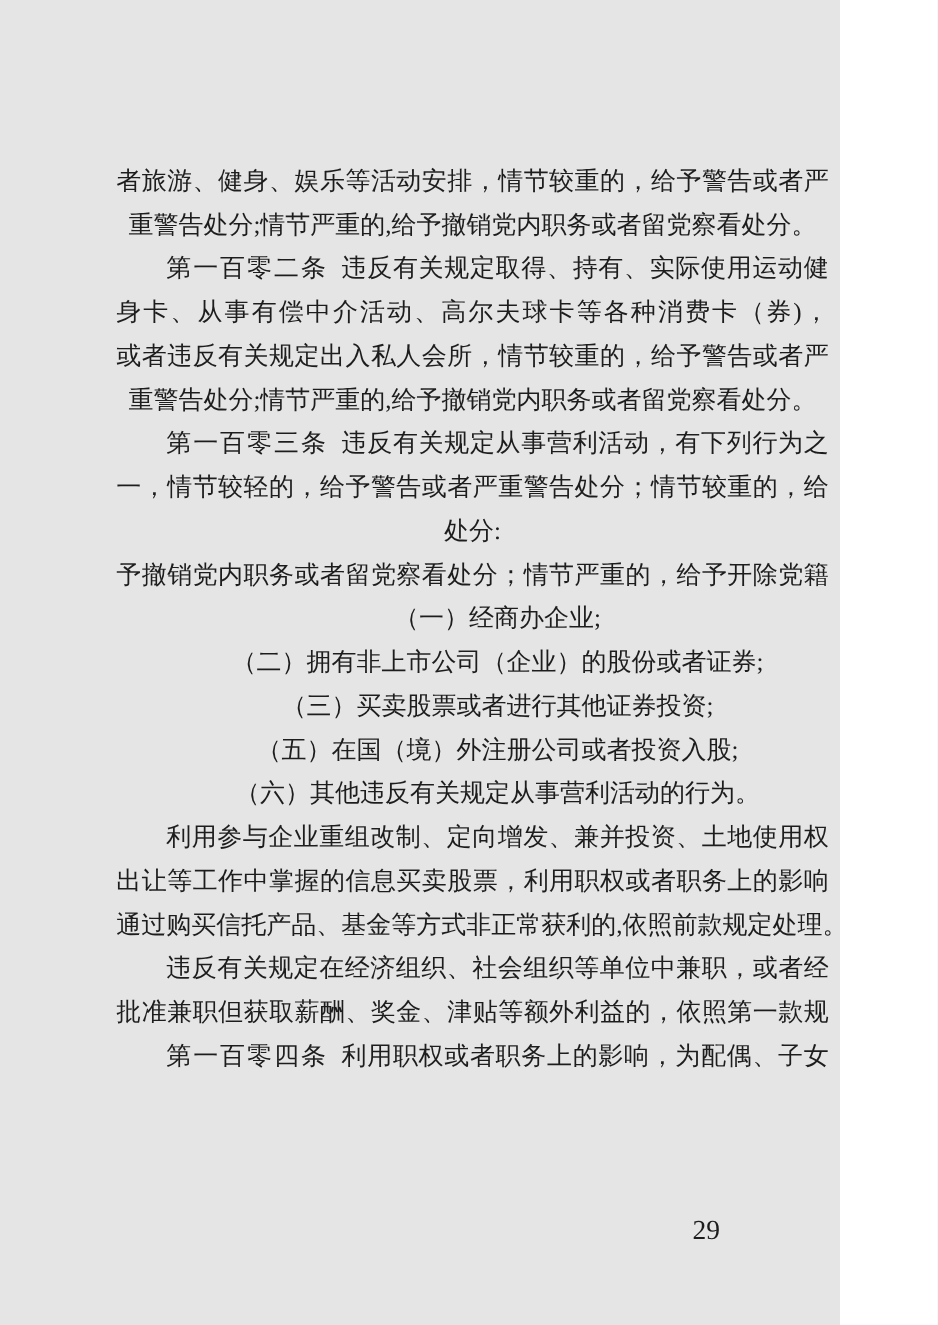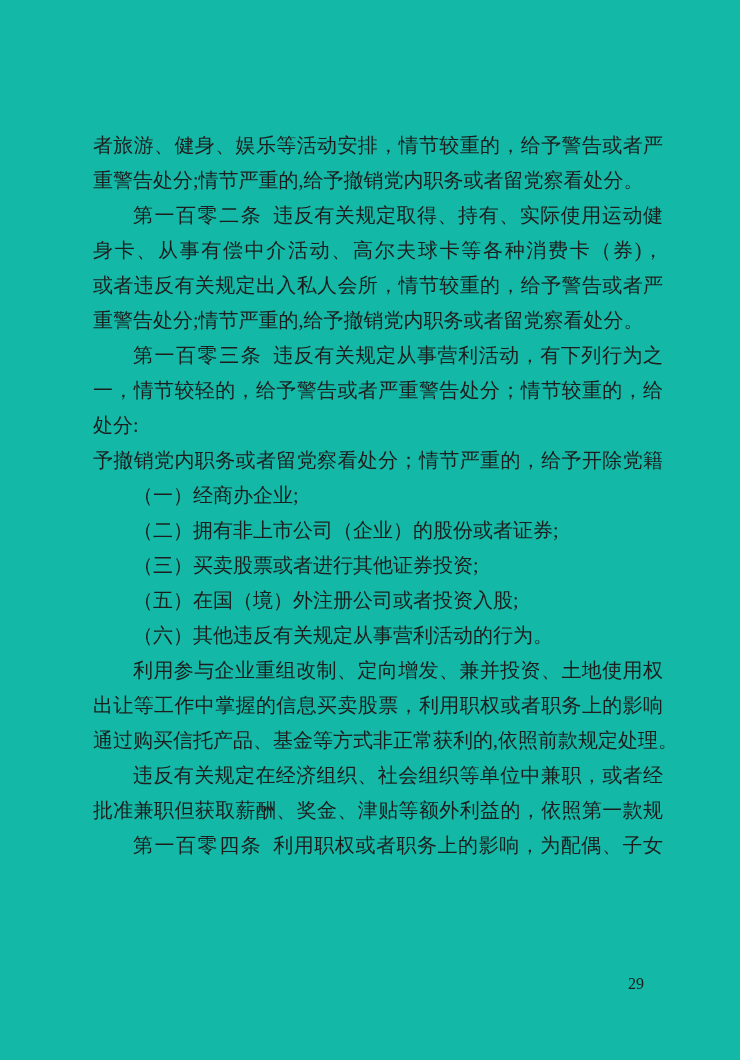--- a/index.html
+++ b/index.html
@@ -10,56 +10,56 @@
   body {
     width: 750px;
     height: 1060px;
     position: relative;
     overflow: hidden;
     font-family: "Liberation Serif", "DejaVu Serif", serif;
   }
   .page {
     position: absolute;
     left: 0; top: 0;
-    width: 740px; height: 1060px;
-    background: #14b8a6;
+    width: 672px; height: 1060px;
+    background: #e5e5e5;
   }
   .text-block {
     position: absolute;
     left: 93px;
     top: 128px;
     width: 570px;
   }
   .line {
     height: 35px;
     line-height: 35px;
     font-size: 20px;
     color: #1d1d1d;
     white-space: nowrap;
-    text-align: left;
+    text-align: center;
   }
   .line.stretch {
     white-space: normal;
     overflow: hidden;
     text-align: justify;
     text-align-last: justify;
   }
   .line.indent {
     padding-left: 40px;
   }
   .line b {
     font-weight: 400;
     padding-right: 11px;
     letter-spacing: 1px;
   }
   .page-number {
     position: absolute;
     right: 96px;
     top: 970px;
-    font-size: 16px;
+    font-size: 22px;
     line-height: 28px;
     color: #1d1d1d;
     font-family: "Liberation Serif", "DejaVu Serif", serif;
   }
 </style>
 </head>
 <body>
 
 <div class="page">
   <div class="text-block">

